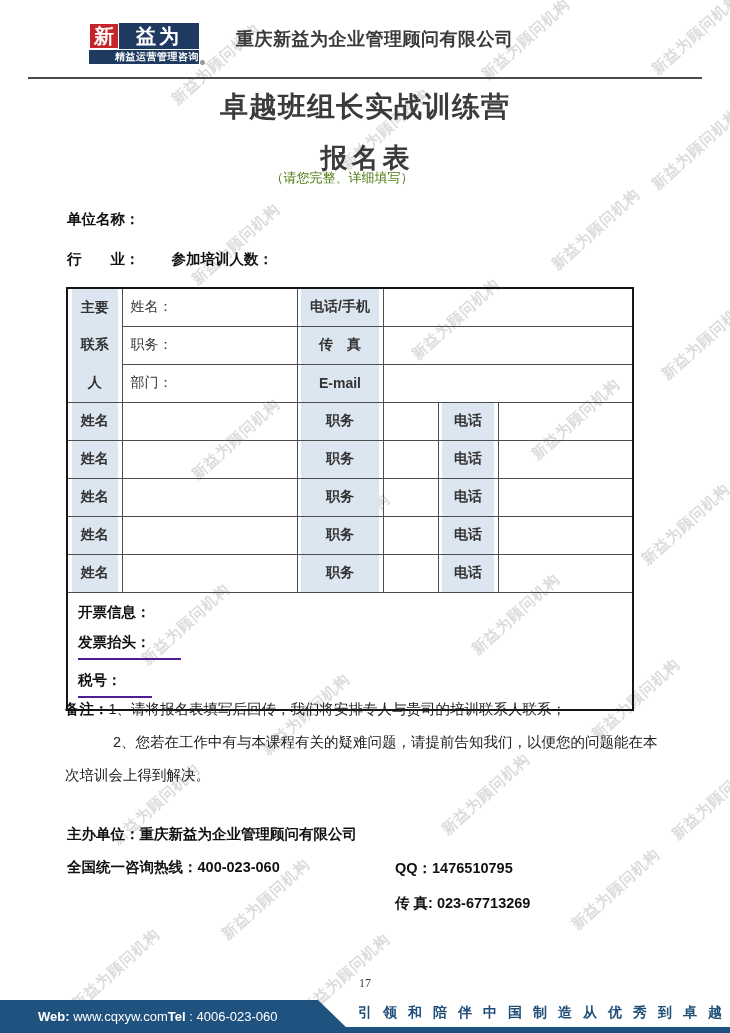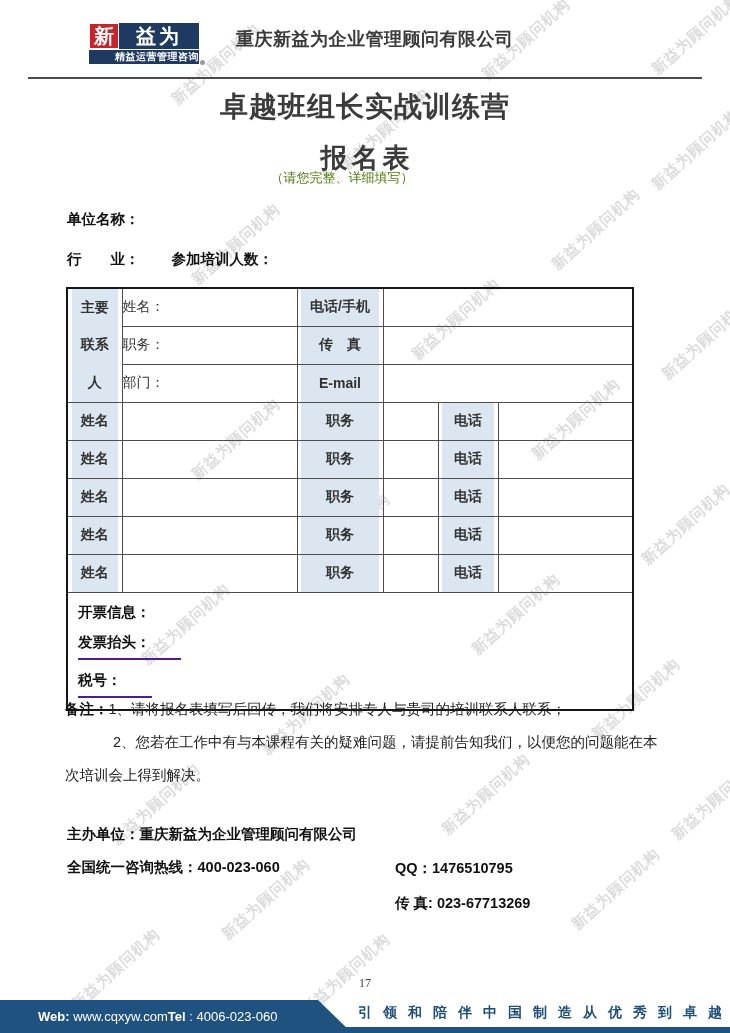--- a/index.html
+++ b/index.html
@@ -47,21 +47,21 @@
   .field-line2 { position:absolute; left:67px; top:250px; font-size:14.5px; font-weight:bold; color:#111; }
   .field-line2 .gap { margin-left:28px; }
   
   .form-table { position:absolute; left:66px; top:287px; }
   table { border-collapse:collapse; table-layout:fixed; width:566px; }
   td { border:1px solid #4d4d4d; font-size:14px; color:#222; vertical-align:middle; }
   table { border:2px solid #151515; }
   tr.r { height:38px; }
   .c-blue { background-color:#dce6f1; background-clip:content-box; padding:0 4px;
             text-align:center; font-weight:bold; color:#333; }
-  .c-label { padding-left:0; font-weight:normal; color:#333; }
+  .c-label { padding-left:8px; font-weight:normal; color:#333; }
   .stack { display:flex; flex-direction:column; justify-content:space-around; align-items:center; height:112px; }
   .invoice-cell { vertical-align:top; padding:10px 0 0 10px; height:95px; }
   .invoice-line { font-weight:bold; font-size:14.5px; color:#111; margin-bottom:11px; }
   .uline { display:inline-block; border-bottom:2px solid #4c1d95; padding-right:30px; padding-bottom:6px;font-family:Liberation Mono, monospace; }
   
   .note-line { position:absolute; left:65px; width:610px; font-size:14.5px; color:#222; }
   .note-1 { top:700px; }
   .note-2 { top:733px; padding-left:48px; box-sizing:border-box; }
   .note-3 { top:766px; }
   .note-label { font-weight:bold; color:#111; }

